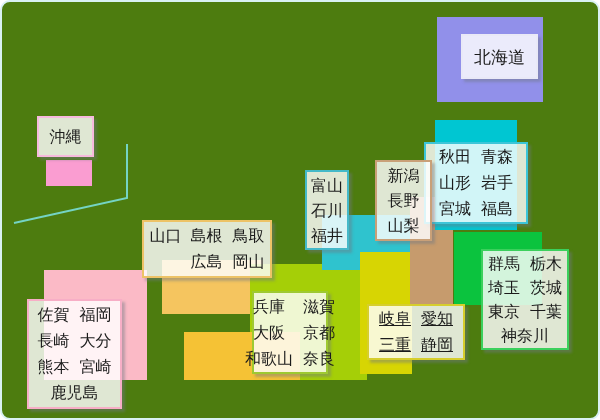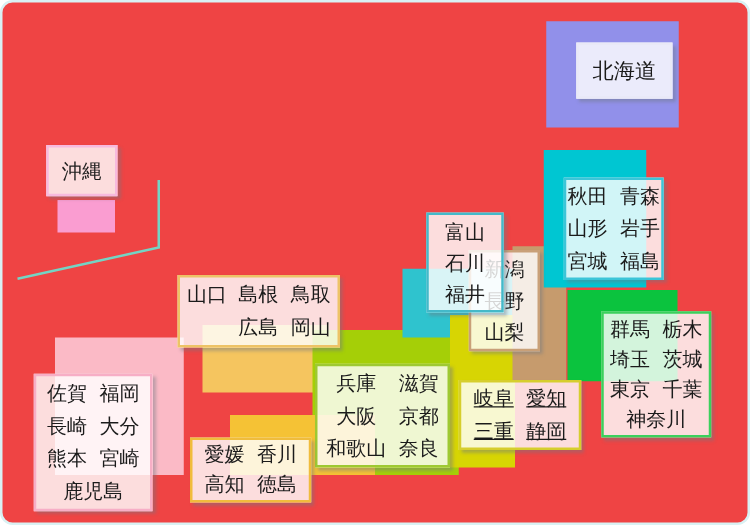--- a/index.html
+++ b/index.html
@@ -30,36 +30,36 @@
   .r-tokai    {left:358px; top:250px; width:52px;  height:122px;}
   .r-koshin   {left:408px; top:195px; width:43px;  height:108px;}
   .r-tohoku   {left:433px; top:118px; width:82px;  height:110px;}
   .r-kanto    {left:452px; top:230px; width:88px;  height:73px;}
   .r-hokkaido {left:435px; top:15px;  width:106px; height:85px;}
   .r-okinawa  {left:44px;  top:158px; width:46px;  height:26px;}
 
   
   .l-okinawa  {left:35px;  top:114px; width:57px;  height:41px;}
   .l-hokkaido {left:459px; top:32px;  width:77px;  height:45px; font-size:17px;}
-  .l-tohoku   {left:449px; top:140px; width:80px;  height:82px;}
+  .l-tohoku   {left:422px; top:140px; width:104px;  height:82px;}
   .l-koshin   {left:373px; top:158px; width:57px;  height:81px; line-height:25px;}
-  .l-hokuriku {left:303px; top:168px; width:62px;  height:80px; line-height:25px;margin-left:36px;}
+  .l-hokuriku {left:303px; top:168px; width:44px;  height:80px; line-height:25px;}
   .l-kanto    {left:479px; top:247px; width:88px;  height:101px; line-height:24px;}
   .l-chugoku  {left:140px; top:218px; width:130px; height:58px;}
-  .l-kansai   {left:250px; top:289px; width:108px; height:83px;justify-content:flex-end;}
+  .l-kansai   {left:250px; top:289px; width:76px; height:83px;justify-content:flex-end;}
   .l-tokai    {left:365px; top:302px; width:98px;  height:56px;text-decoration:underline;}
   .l-shikoku  {left:150px; top:348px; width:97px;  height:52px; line-height:24px;}
   .l-kyushu   {left:25px;  top:297px; width:95px;  height:110px;}
 
   .okinawa-line{position:absolute;left:0;top:0;pointer-events:none;}
 </style>
 </head>
 <body>
 
-<div class="map" style="background-color: #ef4444; border-color: rgb(217, 241, 243);">
+<div class="map" style="background-color: #4d7c0f; border-color: rgb(217, 241, 243);">
 
   <div class="rect r-kyushu" style="background-color: rgb(251, 186, 198);"></div>
   <div class="rect r-chugoku" style="background-color: rgb(245, 197, 95);"></div>
   <div class="rect r-kansai" style="background-color: rgb(165, 207, 7);"></div>
   <div class="rect r-shikoku" style="background-color: rgb(245, 194, 53);"></div>
   <div class="rect r-hokuriku" style="background-color: rgb(47, 195, 206);"></div>
   <div class="rect r-tokai" style="background-color: rgb(215, 213, 3);"></div>
   <div class="rect r-koshin" style="background-color: rgb(198, 155, 109);"></div>
   <div class="rect r-tohoku" style="background-color: rgb(0, 198, 210);"></div>
   <div class="rect r-kanto" style="background-color: rgb(11, 195, 62);"></div>
@@ -82,21 +82,21 @@
     <div class="grid2">
       <span>秋田</span>
       <span>青森</span>
       <span>山形</span>
       <span>岩手</span>
       <span>宮城</span>
       <span>福島</span>
     </div>
   </div>
 
-  <div class="label l-koshin" style="border-color: rgb(201, 160, 120); margin-top: 40px;">
+  <div class="label l-koshin" style="border-color: rgb(201, 160, 120);">
     <span>新潟</span>
     <span>長野</span>
     <span>山梨</span>
   </div>
 
   <div class="label l-hokuriku" style="border-color: rgb(68, 185, 201);">
     <span>富山</span>
     <span>石川</span>
     <span>福井</span>
   </div>
@@ -138,28 +138,20 @@
 
   <div class="label l-tokai" style="border-color: rgb(214, 206, 45);">
     <div class="grid2">
       <span>岐阜</span>
       <span>愛知</span>
       <span>三重</span>
       <span>静岡</span>
     </div>
   </div>
 
-  <div class="label l-shikoku" style="border-color: rgb(240, 188, 60);">
-    <div class="grid2">
-      <span>愛媛</span>
-      <span>香川</span>
-      <span>高知</span>
-      <span>徳島</span>
-    </div>
-  </div>
 
   <div class="label l-kyushu" style="border-color: rgb(247, 174, 198);">
     <div class="grid2">
       <span>佐賀</span>
       <span>福岡</span>
       <span>長崎</span>
       <span>大分</span>
       <span>熊本</span>
       <span>宮崎</span>
       <span class="span2">鹿児島</span>

